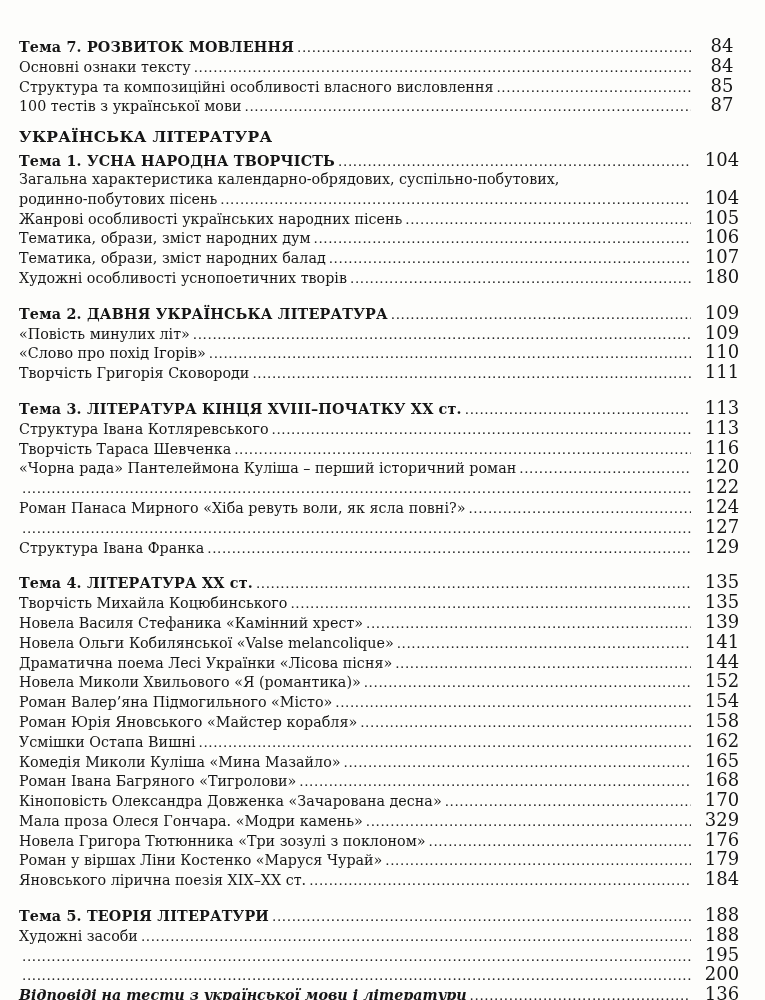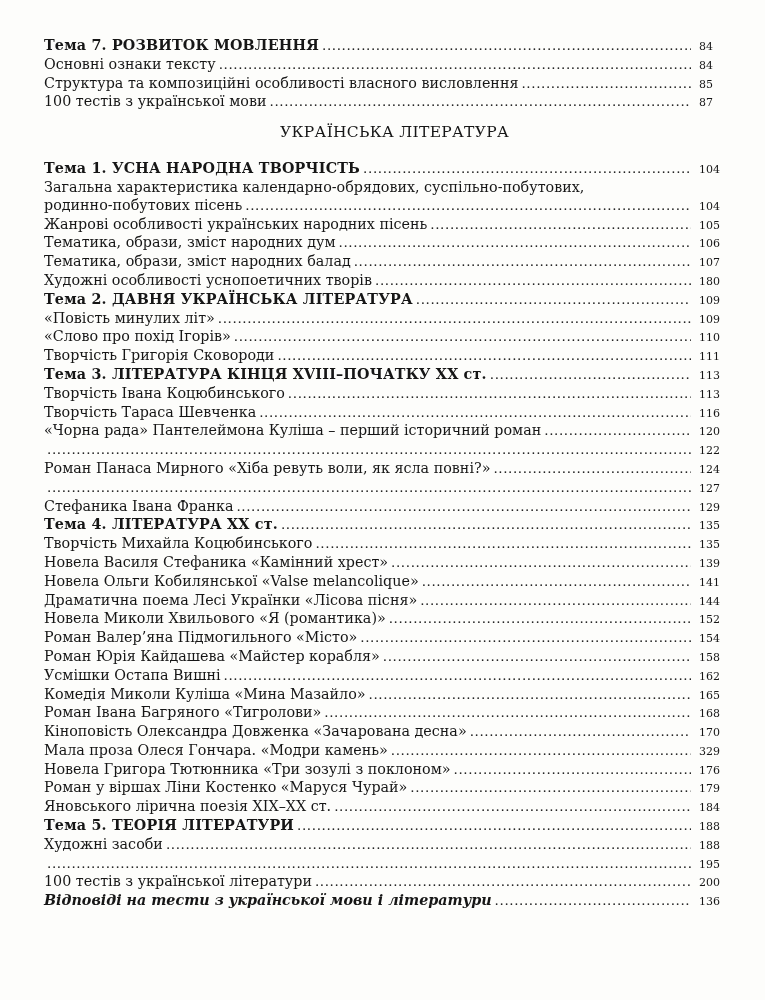--- a/index.html
+++ b/index.html
@@ -7,35 +7,35 @@
     padding: 0;
     background: #e9e9e7;
   }
   .page {
     position: relative;
     width: 765px;
     height: 1000px;
     margin: 0 auto;
     background: #fdfdfb;
     box-sizing: border-box;
-    padding: 37px 20px 0 44px;
+    padding: 37px 20px 0 19px;
     font-family: "DejaVu Serif", "Liberation Serif", serif;
     color: #161616;
     overflow: hidden;
   }
-  .section { margin-top: 0; }
+  .section { margin-top: 16px; }
   .section:first-child { margin-top: 0; }
   .section.has-heading { margin-top: 10px; }
   .section-heading {
-    text-align: center;
-    font-weight: normal;
+    text-align: left;
+    font-weight: bold;
     font-size: 15.5px;
     line-height: 21px;
     letter-spacing: 0.3px;
-    margin-bottom: 17px;
+    margin-bottom: 4px;
   }
   .row {
     display: flex;
     align-items: baseline;
     font-size: 14.3px;
     line-height: 17.8px;
     white-space: nowrap;
   }
   .row .label { flex: 0 0 auto; }
   .row.bold .label { font-weight: bold; letter-spacing: 0.2px; }
@@ -43,23 +43,23 @@
   .row .dots {
     flex: 1 1 auto;
     overflow: hidden;
     margin-left: 3px;
     font-size: 13.5px;
     letter-spacing: 0.6px;
     color: #1c1c1c;
   }
   .row .pagenum {
     flex: 0 0 46px;
-    text-align: left;
+    text-align: center;
     margin-left: 8px;
-    font-size: 11px;
+    font-size: 18px;
   }
   .row.no-page .dots,
   .row.no-page .pagenum { visibility: hidden; }
 </style>
 </head>
 <body>
 
 <div class="page">
   <div id="toc-root">
       <div class="section">
@@ -144,21 +144,21 @@
     <span class="pagenum">111</span>
   </div>
       </div>
       <div class="section">
         <div class="row bold">
     <span class="label">Тема 3. ЛІТЕРАТУРА КІНЦЯ XVIII–ПОЧАТКУ XX ст.</span>
     <span class="dots" aria-hidden="true">................................................................................................................................................................................................................................................</span>
     <span class="pagenum">113</span>
   </div>
         <div class="row">
-    <span class="label">Творчість Івана Коцюбинського</span>
+    <span class="label">Структура Івана Котляревського</span>
     <span class="dots" aria-hidden="true">................................................................................................................................................................................................................................................</span>
     <span class="pagenum">113</span>
   </div>
         <div class="row">
     <span class="label">Творчість Тараса Шевченка</span>
     <span class="dots" aria-hidden="true">................................................................................................................................................................................................................................................</span>
     <span class="pagenum">116</span>
   </div>
         <div class="row">
     <span class="label">«Чорна рада» Пантелеймона Куліша – перший історичний роман</span>
@@ -172,21 +172,21 @@
         <div class="row">
     <span class="label">Роман Панаса Мирного «Хіба ревуть воли, як ясла повні?»</span>
     <span class="dots" aria-hidden="true">................................................................................................................................................................................................................................................</span>
     <span class="pagenum">124</span>
   </div>
         <div class="row">
     <span class="dots" aria-hidden="true">................................................................................................................................................................................................................................................</span>
     <span class="pagenum">127</span>
   </div>
         <div class="row">
-    <span class="label">Стефаника Івана Франка</span>
+    <span class="label">Структура Івана Франка</span>
     <span class="dots" aria-hidden="true">................................................................................................................................................................................................................................................</span>
     <span class="pagenum">129</span>
   </div>
       </div>
       <div class="section">
         <div class="row bold">
     <span class="label">Тема 4. ЛІТЕРАТУРА XX ст.</span>
     <span class="dots" aria-hidden="true">................................................................................................................................................................................................................................................</span>
     <span class="pagenum">135</span>
   </div>
@@ -214,21 +214,21 @@
     <span class="label">Новела Миколи Хвильового «Я (романтика)»</span>
     <span class="dots" aria-hidden="true">................................................................................................................................................................................................................................................</span>
     <span class="pagenum">152</span>
   </div>
         <div class="row">
     <span class="label">Роман Валер’яна Підмогильного «Місто»</span>
     <span class="dots" aria-hidden="true">................................................................................................................................................................................................................................................</span>
     <span class="pagenum">154</span>
   </div>
         <div class="row">
-    <span class="label">Роман Юрія Кайдашева «Майстер корабля»</span>
+    <span class="label">Роман Юрія Яновського «Майстер корабля»</span>
     <span class="dots" aria-hidden="true">................................................................................................................................................................................................................................................</span>
     <span class="pagenum">158</span>
   </div>
         <div class="row">
     <span class="label">Усмішки Остапа Вишні</span>
     <span class="dots" aria-hidden="true">................................................................................................................................................................................................................................................</span>
     <span class="pagenum">162</span>
   </div>
         <div class="row">
     <span class="label">Комедія Миколи Куліша «Мина Мазайло»</span>
@@ -275,21 +275,20 @@
         <div class="row">
     <span class="label">Художні засоби</span>
     <span class="dots" aria-hidden="true">................................................................................................................................................................................................................................................</span>
     <span class="pagenum">188</span>
   </div>
         <div class="row">
     <span class="dots" aria-hidden="true">................................................................................................................................................................................................................................................</span>
     <span class="pagenum">195</span>
   </div>
         <div class="row">
-    <span class="label">100 тестів з української літератури</span>
     <span class="dots" aria-hidden="true">................................................................................................................................................................................................................................................</span>
     <span class="pagenum">200</span>
   </div>
         <div class="row bold-italic">
     <span class="label">Відповіді на тести з української мови і літератури</span>
     <span class="dots" aria-hidden="true">................................................................................................................................................................................................................................................</span>
     <span class="pagenum">136</span>
   </div>
       </div>
     </div>

